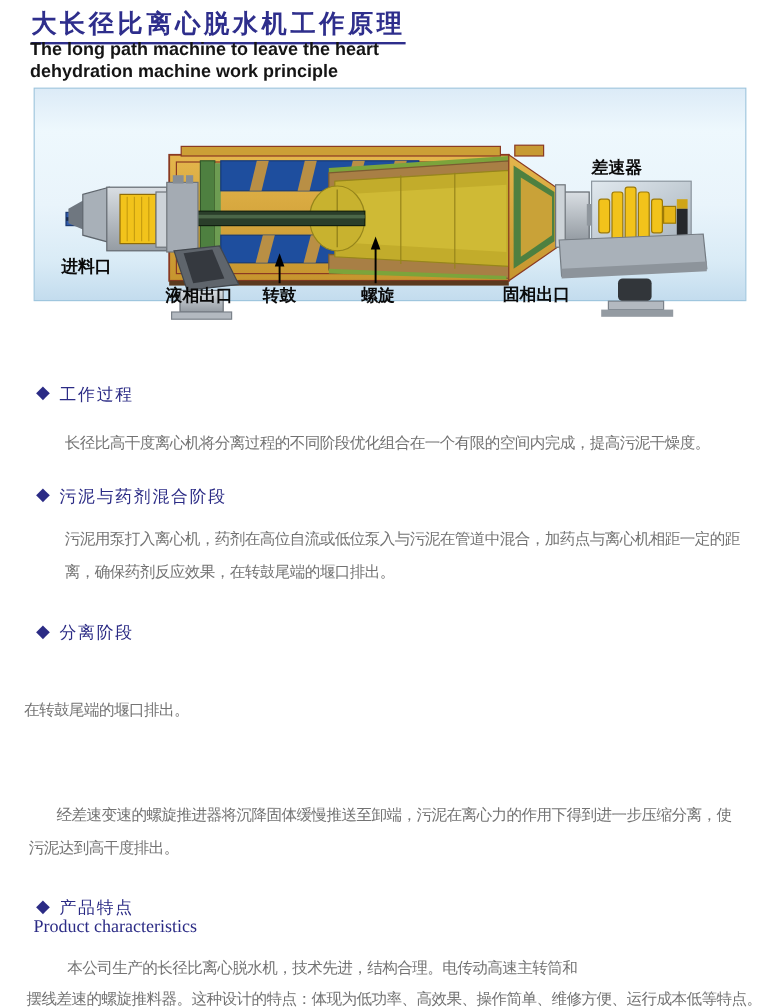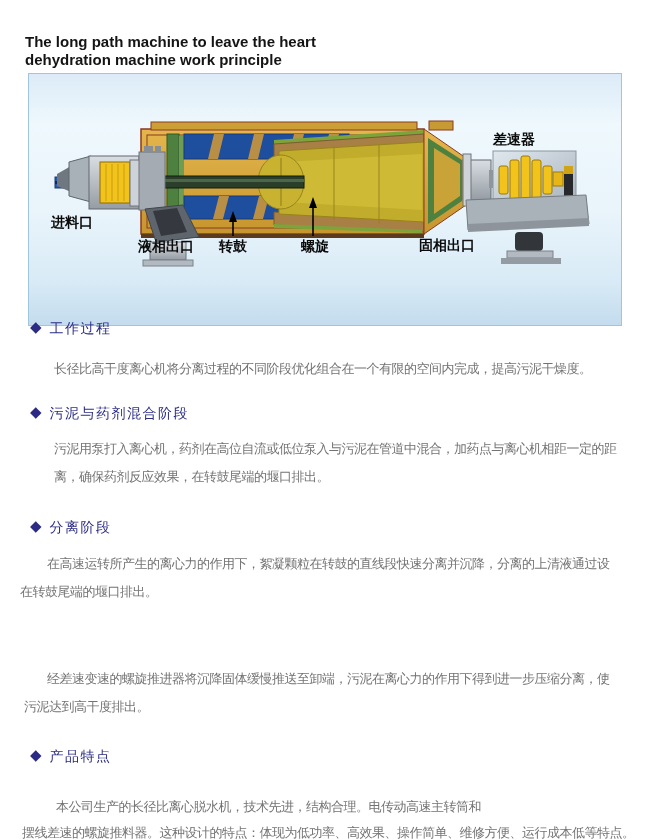--- a/index.html
+++ b/index.html
@@ -7,39 +7,40 @@
         font-family:"Liberation Sans","DejaVu Sans",sans-serif;}
 
   
   .doc-title{position:absolute;left:26px;top:6px;font-size:21px;font-weight:bold;
              color:#2e2e8c;letter-spacing:3px;border-bottom:2px solid #2e2e8c;
              padding-bottom:1px;white-space:nowrap;}
   .doc-sub{position:absolute;left:25px;top:33px;font-size:15px;font-weight:bold;
            color:#141414;line-height:18px;white-space:nowrap;}
 
   
-  .panel{position:absolute;left:28px;top:73px;width:594px;height:253px;
+  .panel{position:absolute;left:28px;top:73px;width:594px;height:178px;
          background:linear-gradient(180deg,#dcebf7 0%,#eef8fd 20%,#e9f4fb 55%,#d9ebf6 82%,#c3dcee 100%);
          border:1px solid #9fc6de;box-sizing:border-box;}
   .panel svg{position:absolute;left:0;top:0;}
   .mlabel{font-size:14px;font-weight:bold;fill:#0a0a0a;}
 
   
   .sec-head{position:absolute;left:30px;white-space:nowrap;color:#2b2b85;}
   .sec-head .dia{font-size:15px;vertical-align:1px;}
   .sec-head .lbl{font-size:14px;font-weight:normal;letter-spacing:1.5px;margin-left:8px;}
   .sec-sub{position:absolute;left:28px;color:#2b2b85;font-size:15px;
            font-family:"Liberation Serif","DejaVu Serif",serif;white-space:nowrap;}
   .bline{position:absolute;font-size:13px;letter-spacing:-0.5px;color:#737373;white-space:nowrap;}
 </style>
 </head>
 <body>
 
 <div class="page">
 
+  <div class="doc-title">大长径比离心脱水机工作原理</div>
   <div class="doc-sub">
     <div>The long path machine to leave the heart</div>
     <div>dehydration machine work principle</div>
   </div>
 
   <div class="panel">
     <svg viewBox="0 0 594 217" width="594" height="217">
       <defs>
         <linearGradient id="goldg" x1="0" y1="0" x2="0" y2="1">
           <stop offset="0" stop-color="#e4b64c"></stop>
@@ -165,25 +166,25 @@
 
   <div class="sec-head" style="top:403px">
     <span class="dia">◆</span><span class="lbl">污泥与药剂混合阶段</span>
   </div>
   <div class="bline" style="left:54px;top:440px">污泥用泵打入离心机，药剂在高位自流或低位泵入与污泥在管道中混合，加药点与离心机相距一定的距</div>
   <div class="bline" style="left:54px;top:468px">离，确保药剂反应效果，在转鼓尾端的堰口排出。</div>
 
   <div class="sec-head" style="top:517px">
     <span class="dia">◆</span><span class="lbl">分离阶段</span>
   </div>
-  <div class="bline" style="left:47px;top:555px">在高速运转所产生的离心力的作用下，絮凝颗粒在转鼓的直线段快速分离并沉降，分离的上清液通过设</div>
   <div class="bline" style="left:20px;top:583px">在转鼓尾端的堰口排出。</div>
 
   <div class="bline" style="left:47px;top:670px">经差速变速的螺旋推进器将沉降固体缓慢推送至卸端，污泥在离心力的作用下得到进一步压缩分离，使</div>
   <div class="bline" style="left:24px;top:698px">污泥达到高干度排出。</div>
 
   <div class="sec-head" style="top:746px">
     <span class="dia">◆</span><span class="lbl">产品特点</span>
   </div>
+  <div class="sec-sub" style="top:765px">Product characteristics</div>
   <div class="bline" style="left:56px;top:798px">本公司生产的长径比离心脱水机，技术先进，结构合理。电传动高速主转筒和</div>
   <div class="bline" style="left:22px;top:824px">摆线差速的螺旋推料器。这种设计的特点：体现为低功率、高效果、操作简单、维修方便、运行成本低等特点。</div>
 
 </div>
 
 </body></html>

